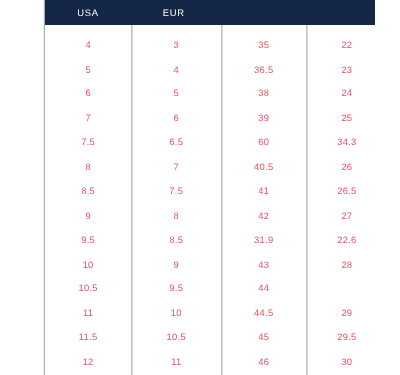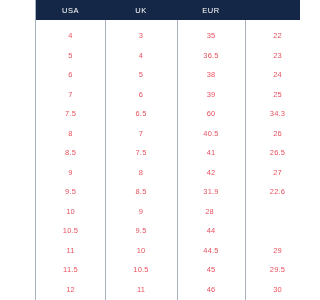--- a/index.html
+++ b/index.html
@@ -99,21 +99,20 @@
   .divider.d3 { left: 209px; }
 </style>
 </head>
 <body>
 
 <div id="size-table-wrap">
   <div class="table-box">
 
     <div class="header-row">
       <div class="header-cell col-0">USA</div>
-      <div class="header-cell col-1">UK</div>
       <div class="header-cell col-2">EUR</div>
     </div>
 
     <div class="divider d1"></div>
     <div class="divider d2"></div>
     <div class="divider d3"></div>
 
     <div class="body-rows" id="body-rows">
         <div class="data-row">
           <div class="data-cell col-0">4</div>
@@ -165,20 +164,21 @@
         </div>
         <div class="data-row">
           <div class="data-cell col-0">9.5</div>
           <div class="data-cell col-1">8.5</div>
           <div class="data-cell col-2">31.9</div>
           <div class="data-cell col-3">22.6</div>
         </div>
         <div class="data-row">
           <div class="data-cell col-0">10</div>
           <div class="data-cell col-1">9</div>
+          <div class="data-cell col-2">43</div>
           <div class="data-cell col-3">28</div>
         </div>
         <div class="data-row">
           <div class="data-cell col-0">10.5</div>
           <div class="data-cell col-1">9.5</div>
           <div class="data-cell col-2">44</div>
         </div>
         <div class="data-row">
           <div class="data-cell col-0">11</div>
           <div class="data-cell col-1">10</div>

